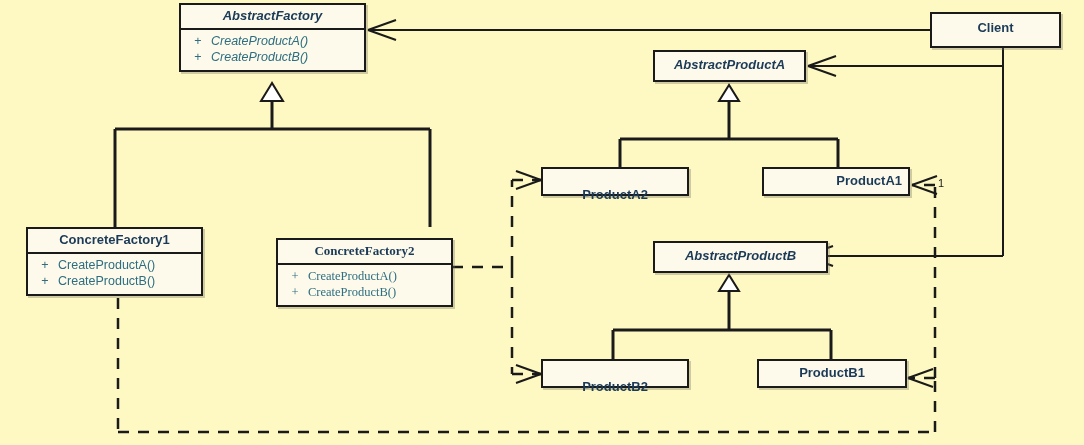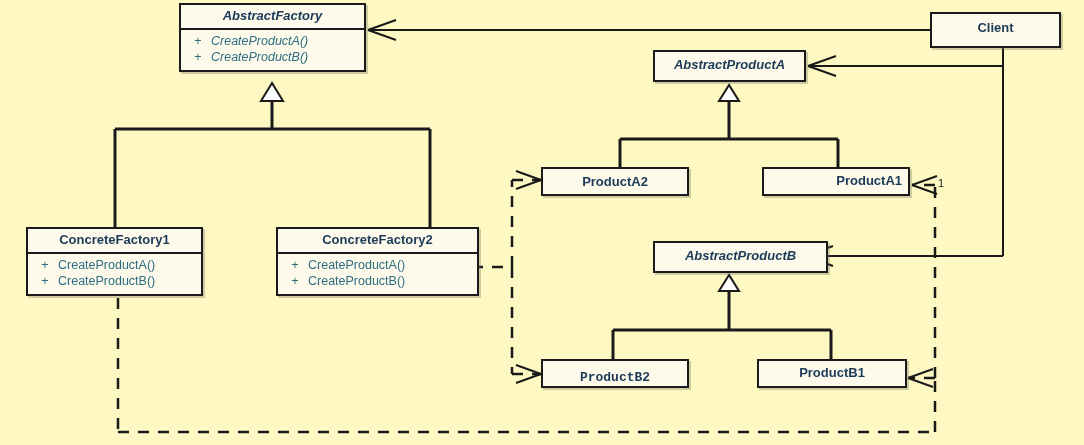--- a/index.html
+++ b/index.html
@@ -179,21 +179,21 @@
         <span class="m-vis">+</span>
         <span class="m-name">CreateProductA()</span>
       </div>
       <div class="uml-member">
         <span class="m-vis">+</span>
         <span class="m-name">CreateProductB()</span>
       </div>
     </div>
   </div>
 
-  <div class="uml-box" style="left:276px; top:227px; width:203px;">
+  <div class="uml-box" style="left:276px; top:238px; width:177px;font-family:Liberation Serif, serif;">
     <div class="uml-title">ConcreteFactory2</div>
     <div class="uml-sep"></div>
     <div class="uml-members">
       <div class="uml-member">
         <span class="m-vis">+</span>
         <span class="m-name">CreateProductA()</span>
       </div>
       <div class="uml-member">
         <span class="m-vis">+</span>
         <span class="m-name">CreateProductB()</span>
@@ -207,29 +207,29 @@
 
   <div class="uml-box" style="left:930px; top:12px; width:131px; height:36px;">
     <div class="uml-title" style="padding-top:7px;">Client</div>
   </div>
 
   <div class="uml-box" style="left:653px; top:241px; width:175px; height:32px;">
     <div class="uml-title abstract" style="padding-top:6px;">AbstractProductB</div>
   </div>
 
   <div class="uml-box" style="left:541px; top:167px; width:148px; height:29px;">
-    <div class="uml-title" style="padding-top:6px;">ProductA2</div>
+    <div class="uml-title" style="padding-top:19px;">ProductA2</div>
   </div>
 
   <div class="uml-box" style="left:762px; top:167px; width:148px; height:29px;">
     <div class="uml-title" style="padding-top:5px;text-align:right;">ProductA1</div>
   </div>
 
   <div class="uml-box" style="left:541px; top:359px; width:148px; height:29px;">
-    <div class="uml-title" style="padding-top:10px;font-family:Liberation Mono, monospace;">ProductB2</div>
+    <div class="uml-title" style="padding-top:19px;">ProductB2</div>
   </div>
 
   <div class="uml-box" style="left:757px; top:359px; width:150px; height:29px;">
     <div class="uml-title" style="padding-top:5px;">ProductB1</div>
   </div>
 
   <div class="multiplicity" style="left:938px; top:177px;">1</div>
 
 </div>
 

